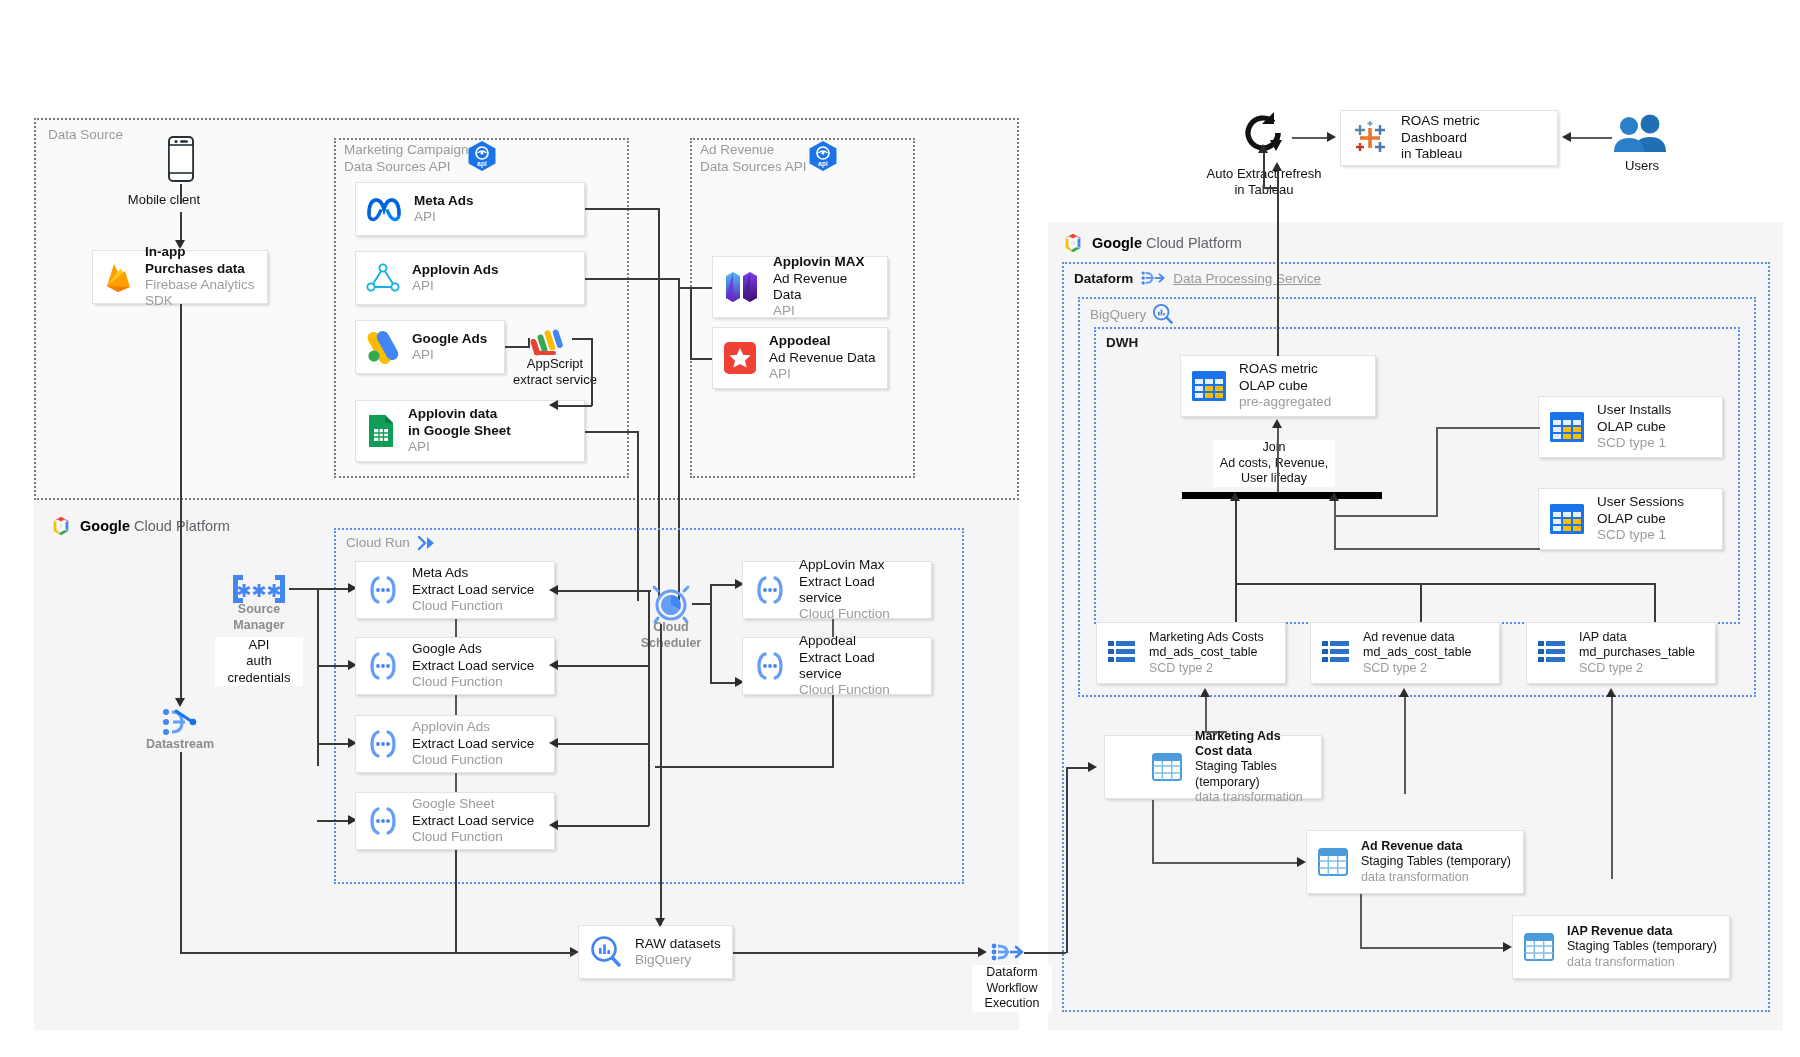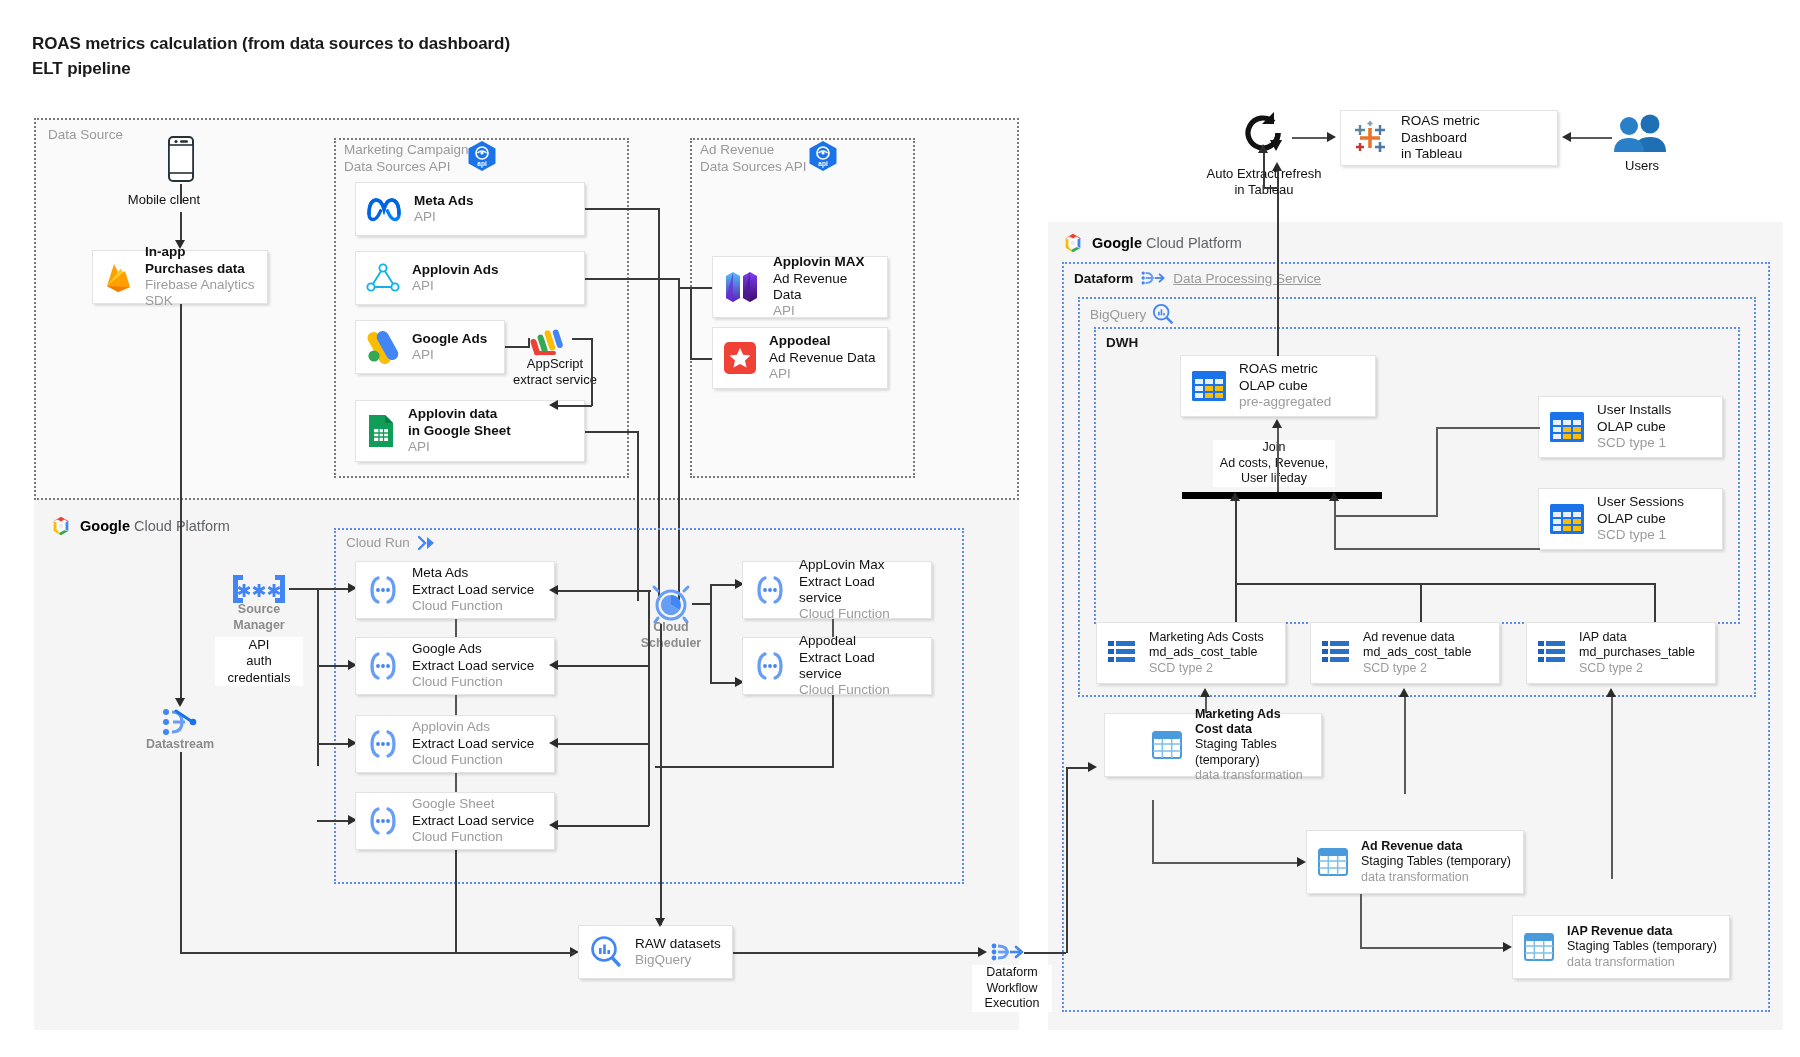--- a/index.html
+++ b/index.html
@@ -75,22 +75,20 @@
   .arw.d { border-left: 5.5px solid transparent; border-right: 5.5px solid transparent; border-top: 9px solid #2b2b2b; }
   .arw.u { border-left: 5.5px solid transparent; border-right: 5.5px solid transparent; border-bottom: 9px solid #2b2b2b; }
 
   svg { display: block; overflow: visible; }
 </style>
 </head>
 <body>
 
 <div id="canvas">
 
-  <div class="abs doc-title" style="left:32px; top:32px;">ROAS metrics calculation (from data sources to dashboard)
-ELT pipeline</div>
 
   <div class="abs grp-solid-bg" style="left:34px; top:500px; width:985px; height:530px;"></div>
 
   <div class="abs grp-solid-bg" style="left:1048px; top:222px; width:735px; height:808px;"></div>
 
   <div class="abs grp" style="left:34px; top:118px; width:985px; height:382px; background:#fafafa;"></div>
 
   <div class="abs grp-label" style="left:48px; top:127px;">Data Source</div>
 
   <div class="abs grp" style="left:334px; top:138px; width:295px; height:340px;"></div>
@@ -733,21 +731,21 @@
   </div>
 
   <div class="ln v thin" style="left:1205px; top:694px; height:39px;"></div>
   <div class="ln h thin" style="left:1205px; top:731px; width:22px;"></div>
   <div class="arw u" style="left:1200px; top:688px;"></div>
   <div class="ln v thin" style="left:1404px; top:694px; height:100px;"></div>
   <div class="arw u" style="left:1399px; top:688px;"></div>
   <div class="ln v thin" style="left:1611px; top:694px; height:185px;"></div>
   <div class="arw u" style="left:1606px; top:688px;"></div>
 
-  <div class="abs card stacked" style="left:1104px; top:713px; width:218px; height:64px;padding-left:46px;">
+  <div class="abs card stacked" style="left:1104px; top:735px; width:218px; height:64px;padding-left:46px;">
     <span class="card-ico">
       <svg width="32" height="32" viewBox="0 0 32 32">
         <rect x="2" y="3" width="28" height="26" rx="2.5" fill="#fff" stroke="#4a9bdc" stroke-width="2"></rect>
         <rect x="2" y="3" width="28" height="7" rx="2.5" fill="#4a9bdc"></rect>
         <path d="M2 15 H30 M2 22 H30 M11.3 10 V29 M20.7 10 V29" stroke="#7fc0e8" stroke-width="1.5"></path>
       </svg>
     </span>
     <span class="card-txt">
       <span class="t-b t-sm">Marketing Ads Cost data</span>
       <span class="t-n t-sm">Staging Tables (temporary)</span>

